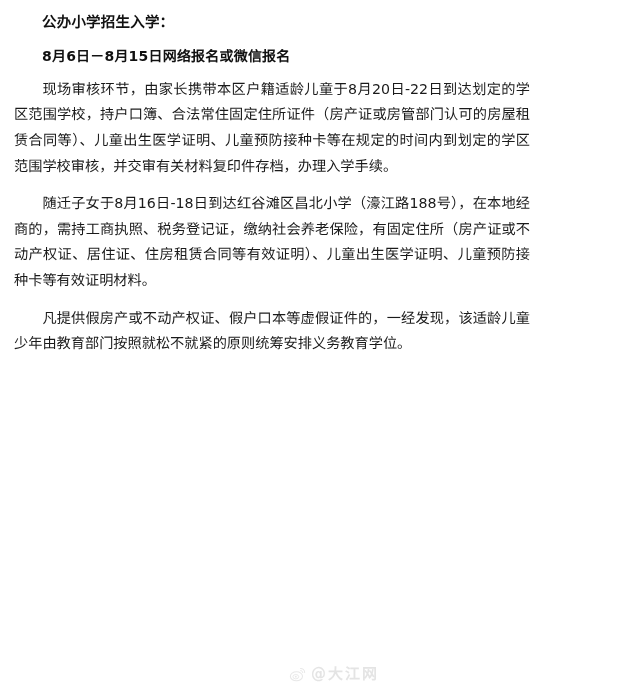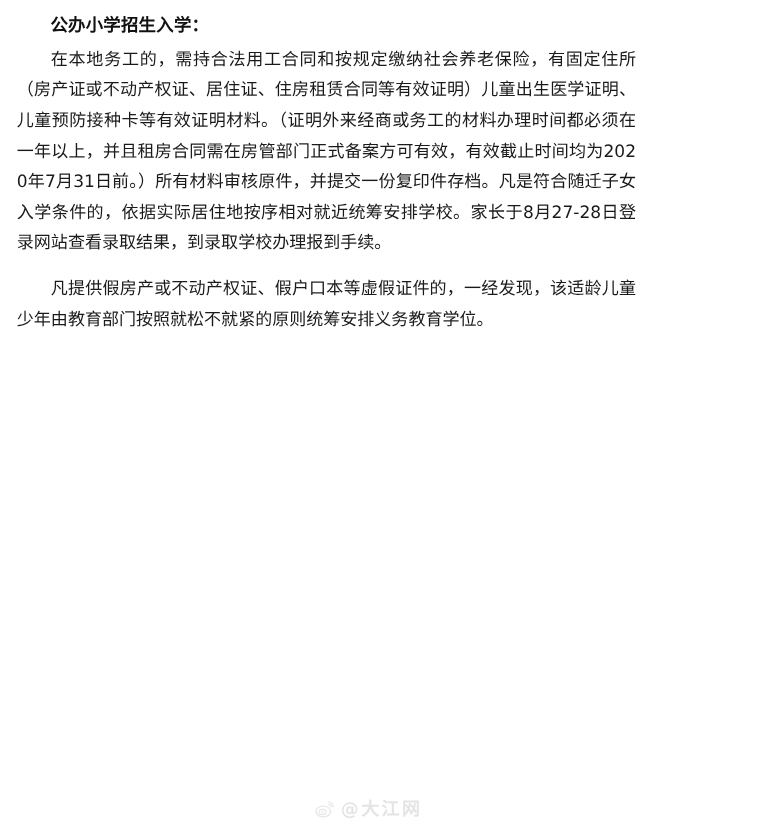--- a/index.html
+++ b/index.html
@@ -53,21 +53,21 @@
   .para.tight {
     margin-bottom: 11px;
   }
   .url {
     font-family: "DejaVu Sans Mono", "Liberation Mono", monospace;
     font-size: 12.6px;
     letter-spacing: 0px;
   }
   .watermark {
     position: absolute;
-    left: 262px;
+    left: 289px;
     top: 666px;
     display: flex;
     align-items: center;
     gap: 5px;
     opacity: 0.38;
     pointer-events: none;
     user-select: none;
   }
   .watermark .wb-logo {
     width: 17px;
@@ -82,26 +82,28 @@
     line-height: 1;
   }
 </style>
 </head>
 <body>
 
 <div class="page">
 
   <h1 class="heading-main">公办小学招生入学：</h1>
 
+  <h2 class="heading-sub">8月6日－8月15日网络报名或微信报名</h2>
 
 
 
+  <p class="para">现场审核环节，由家长携带本区户籍适龄儿童于8月20日-22日到达划定的学区范围学校，持户口簿、合法常住固定住所证件（房产证或房管部门认可的房屋租赁合同等）、儿童出生医学证明、儿童预防接种卡等在规定的时间内到划定的学区范围学校审核，并交审有关材料复印件存档，办理入学手续。</p>
 
+  <p class="para">随迁子女于8月16日-18日到达红谷滩区昌北小学（濠江路188号），在本地经商的，需持工商执照、税务登记证，缴纳社会养老保险，有固定住所（房产证或不动产权证、居住证、住房租赁合同等有效证明）、儿童出生医学证明、儿童预防接种卡等有效证明材料。</p>
 
-  <p class="para">在本地务工的，需持合法用工合同和按规定缴纳社会养老保险，有固定住所（房产证或不动产权证、居住证、住房租赁合同等有效证明）儿童出生医学证明、儿童预防接种卡等有效证明材料。（证明外来经商或务工的材料办理时间都必须在一年以上，并且租房合同需在房管部门正式备案方可有效，有效截止时间均为2020年7月31日前。）所有材料审核原件，并提交一份复印件存档。凡是符合随迁子女入学条件的，依据实际居住地按序相对就近统筹安排学校。家长于8月27-28日登录网站查看录取结果，到录取学校办理报到手续。</p>
 
 
   <p class="para tight">凡提供假房产或不动产权证、假户口本等虚假证件的，一经发现，该适龄儿童少年由教育部门按照就松不就紧的原则统筹安排义务教育学位。</p>
 
   <div class="watermark">
     <svg class="wb-logo" viewBox="0 0 24 24" aria-hidden="true">
       <ellipse cx="10.5" cy="14.5" rx="8.6" ry="6.4" fill="none" stroke="#c2c2c2" stroke-width="1.5"></ellipse>
       <ellipse cx="9.6" cy="15.1" rx="4.1" ry="3.1" fill="none" stroke="#c2c2c2" stroke-width="1.3"></ellipse>
       <circle cx="9.6" cy="15.1" r="1.3" fill="#c2c2c2"></circle>
       <path d="M16.3 3.4c3.2 0 5.8 2.6 5.8 5.8" fill="none" stroke="#c2c2c2" stroke-width="1.5" stroke-linecap="round"></path>

